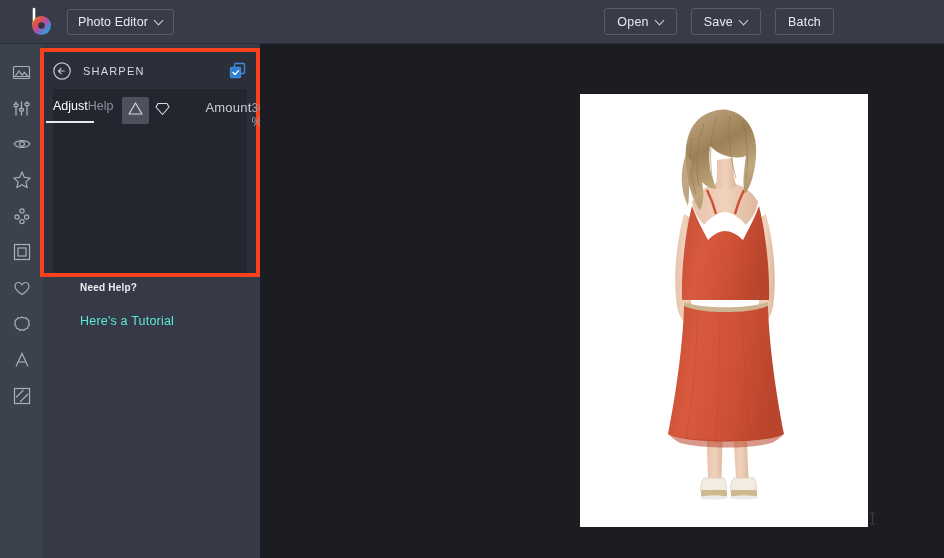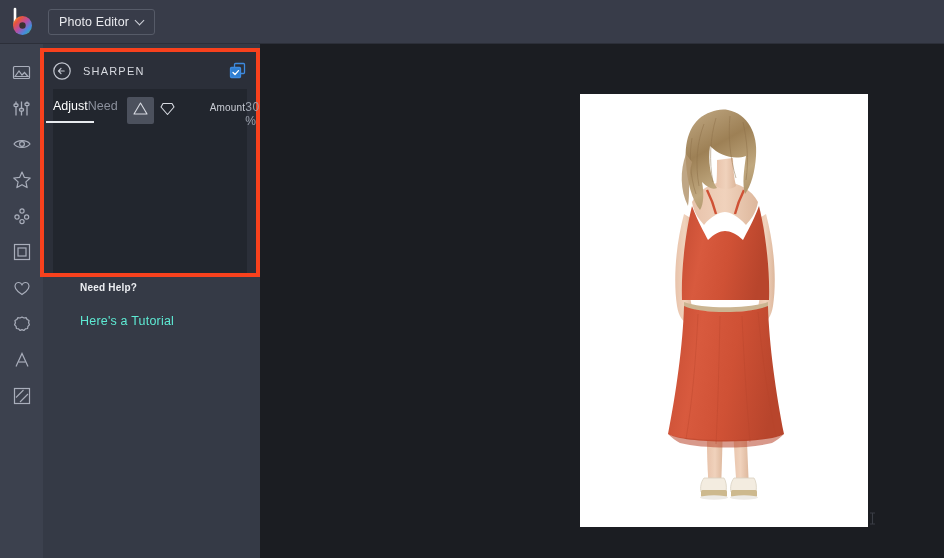--- a/index.html
+++ b/index.html
@@ -11,20 +11,21 @@
     -webkit-font-smoothing:antialiased;
   }
   .app { position:relative; width:944px; height:558px; }
 
   
   .topbar {
     position:absolute; left:0; top:0; width:944px; height:44px;
     background:#383c49;
     display:flex; align-items:center;
     border-bottom:1px solid #2c2f39;
+    padding-left:19px;
   }
   .logo { width:44px; height:44px; display:flex; align-items:center; justify-content:center; }
   .logo svg { display:block; }
   .app-select {
     margin-left:4px; height:26px; padding:0 10px;
     display:flex; align-items:center; gap:7px;
     border:1px solid #565b68; border-radius:3px;
     font-size:12.5px; color:#e9eaee; letter-spacing:.1px;
   }
   .caret { width:8px; height:8px; display:inline-block; position:relative; top:-1px; }
@@ -106,21 +107,21 @@
   .shape-btn {
     width:27px; height:27px; display:flex; align-items:center; justify-content:center;
     border-radius:2px;
   }
   .shape-btn.sel { background:#4c515d; }
   .divider { height:1px; background:#343943; margin:0 9px; }
   .amount-row {
     display:flex; align-items:baseline; justify-content:space-between;
     padding:11px 11px 0 11px;
   }
-  .amount-label { font-size:10px; color:#c9ccd4; letter-spacing:.2px; }
+  .amount-label { font-size:13px; color:#c9ccd4; letter-spacing:.2px; }
   .amount-val { font-size:12px; color:#9aa0ab; letter-spacing:.5px; }
   .slider {
     position:relative; margin:10px 11px 0 11px; height:12px;
   }
   .slider-track {
     position:absolute; top:5px; left:0; right:0; height:2px; background:#e6e8ec; border-radius:1px;
   }
   .slider-fill {
     position:absolute; top:5px; left:0; height:2px; background:#2f6fc0; border-radius:1px;
   }
@@ -175,20 +176,33 @@
         <circle cx="13.5" cy="18.5" r="9.5" fill="url(#g1)"></circle>
         <circle cx="13.5" cy="18.5" r="3.2" fill="#3a3030"></circle>
       </svg>
     </div>
 
     <div class="app-select">
       <span>Photo Editor</span>
       <span class="caret"></span>
     </div>
 
+    <div class="topbar-right">
+      <div class="tb-btn">
+        <span>Open</span>
+        <span class="caret"></span>
+      </div>
+      <div class="tb-btn">
+        <span>Save</span>
+        <span class="caret"></span>
+      </div>
+      <div class="tb-btn">
+        <span>Batch</span>
+      </div>
+    </div>
   </div>
 
   <div class="rail">
 
     <div class="rail-item">
       <span>
         <svg width="19" height="19" viewBox="0 0 19 19">
             <rect x="1.5" y="3.5" width="16" height="12" rx="1" fill="none" stroke="#a9aebb" stroke-width="1.2"></rect>
             <path d="M3 13.5 L7 8 L10 12 L12.5 9.5 L16 13.5 Z" fill="none" stroke="#a9aebb" stroke-width="1.2"></path>
           </svg>
@@ -316,21 +330,21 @@
         </span>
       </div>
 
       <div class="panel-body">
 
         <div class="tabs">
           <div class="tab active">
             <span>Adjust</span>
           </div>
           <div class="tab">
-            <span>Need</span>
+            <span>Help</span>
           </div>
         </div>
 
         <div class="shape-row">
           <div class="shape-btn sel">
             <span>
               <svg width="17" height="17" viewBox="0 0 17 17">
                   <path d="M8.5 3 L15 14 L2 14 Z" fill="none" stroke="#d7dae1" stroke-width="1.1" stroke-linejoin="round"></path>
                 </svg>
             </span>

